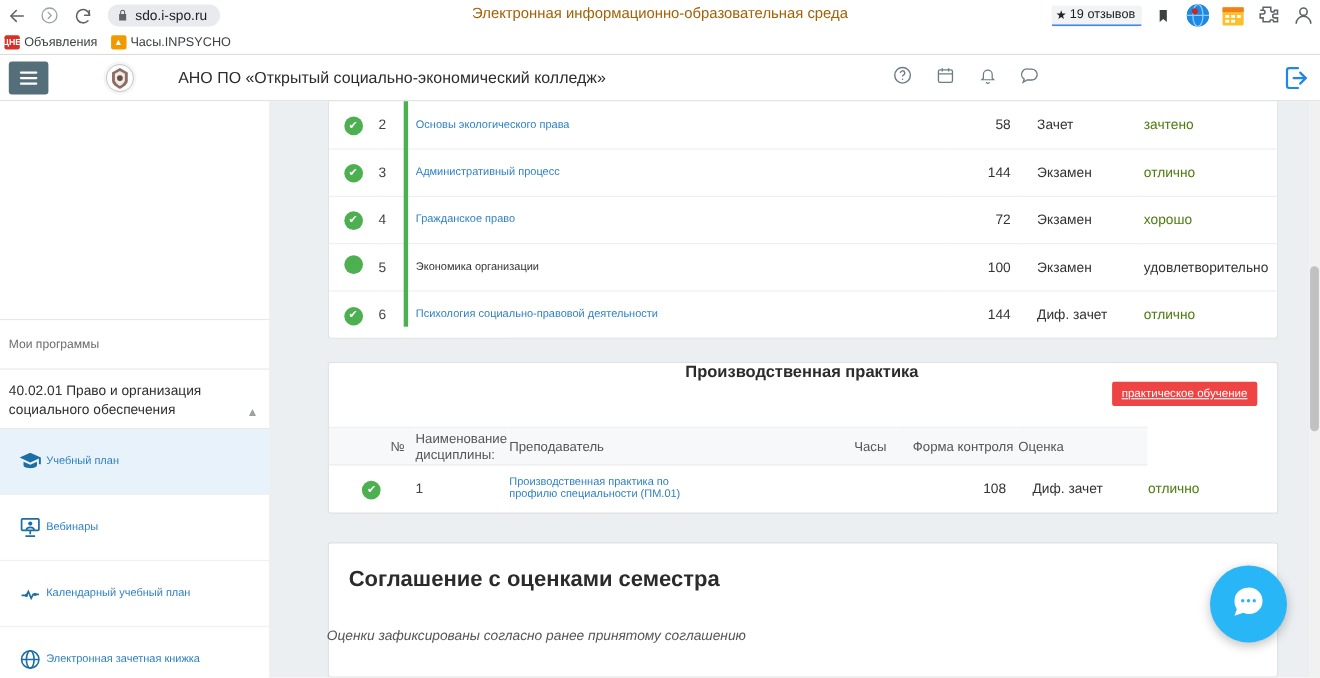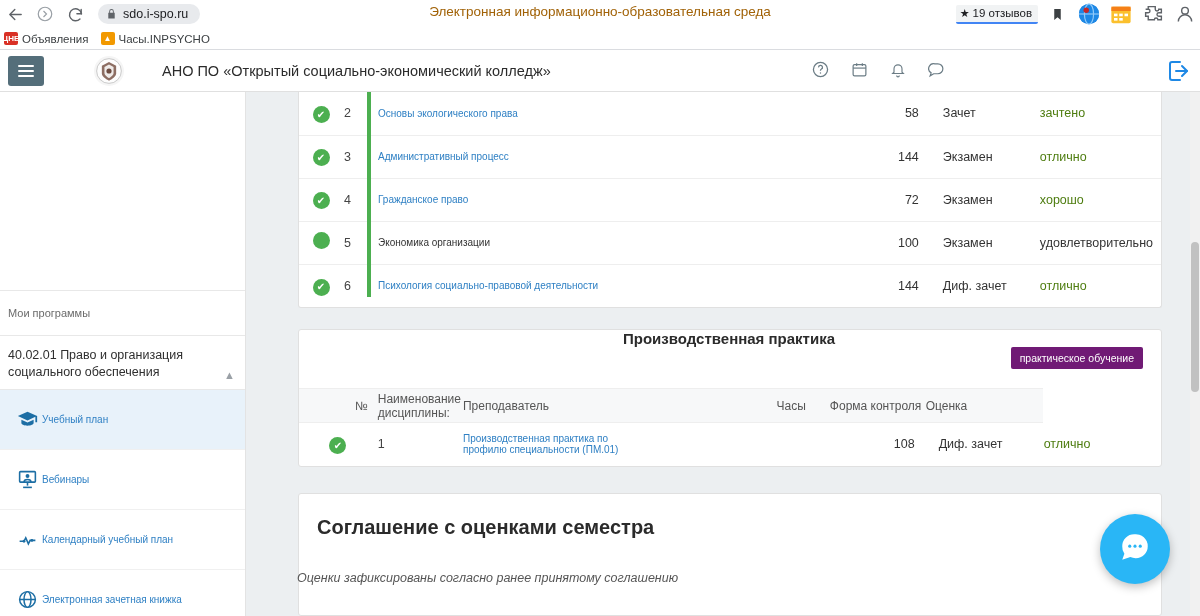--- a/index.html
+++ b/index.html
@@ -216,23 +216,24 @@
   .sec-head {
     height: 58px; display: flex; align-items: center;
     padding: 0 18px 0 16px;
     flex-direction: column;
   }
   .sec-head h2 {
     margin: 0; font-size: 15px; font-weight: bold; color: #2b2b2b;
   }
   .badge {
     margin-left: auto;
-    background: #701a75; color: #fff;
+    background: #ef4444; color: #fff;
     font-size: 10.5px; padding: 5px 9px; border-radius: 2px;
     white-space: nowrap;
+    text-decoration: underline;
   }
   thead.ph th {
     background: #f7f8f9;
     font-size: 12px; font-weight: normal; color: #555;
     height: 34px; text-align: left;
     border-top: 1px solid #eee; border-bottom: 1px solid #eee;
   }
   thead.ph th.r { text-align: right; padding-right: 10px; }
 
   

